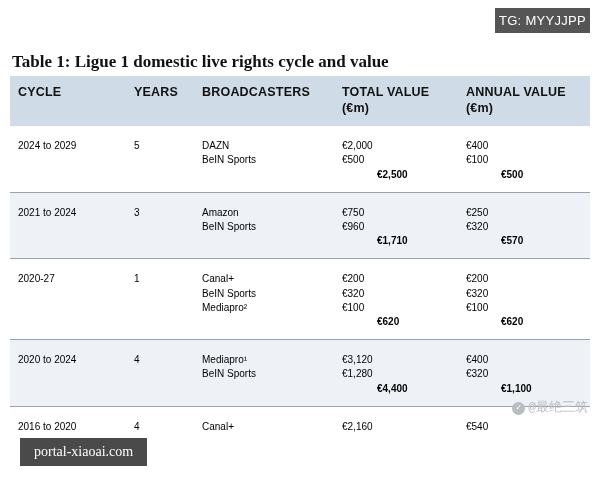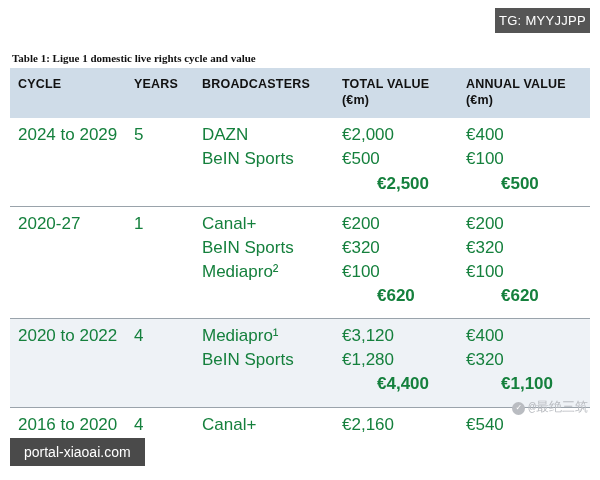--- a/index.html
+++ b/index.html
@@ -25,26 +25,26 @@
     font-size: 13px;
     font-family: "Liberation Sans", sans-serif;
     padding: 5px 4px;
     letter-spacing: 0.3px;
     z-index: 10;
   }
 
   
   .portal-badge {
     position: absolute;
-    left: 10px;
+    left: 20px;
     bottom: 14px;
     background: #4a4a4a;
     color: #ffffff;
     font-size: 14px;
-    font-family: Liberation Sans, sans-serif;
+    font-family: Liberation Serif, serif;
     padding: 6px 14px;
     z-index: 10;
   }
 
   
   .cn-watermark {
     position: absolute;
     right: 12px;
     top: 398px;
     color: #b9bcc1;
@@ -66,50 +66,50 @@
     margin-right: 3px;
     vertical-align: 1px;
   }
 
   .caption {
     position: absolute;
     left: 12px;
     top: 52px;
     font-family: "Liberation Serif", serif;
     font-weight: bold;
-    font-size: 11px;
+    font-size: 17px;
     color: #111111;
   }
 
   table.rights {
     position: absolute;
     left: 10px;
-    top: 68px;
+    top: 76px;
     width: 580px;
     border-collapse: collapse;
     table-layout: fixed;
   }
 
   table.rights th {
     background: #cfdce8;
     color: #111111;
     font-size: 12.5px;
     font-weight: bold;
     text-align: left;
     vertical-align: top;
     padding: 9px 8px 10px 8px;
     letter-spacing: 0.2px;
     line-height: 1.25;
   }
 
   table.rights td {
-    font-size: 17px;
-    color: #15803d;
+    font-size: 10px;
+    color: #000000;
     vertical-align: top;
-    padding: 5px 8px 10px 8px;
+    padding: 13px 8px 10px 8px;
     line-height: 1.42;
     border-bottom: 1px solid #9aa3ab;
   }
 
   tr.band-a td { background: #ffffff; }
   tr.band-b td { background: #eef2f6; }
 
   tr.last-row td { border-bottom: none; }
 
   .col-cycle   { width: 116px; }
@@ -171,20 +171,38 @@
         <span class="line">€500</span>
         <span class="line total">€2,500</span>
       </td>
       <td>
         <span class="line">€400</span>
         <span class="line">€100</span>
         <span class="line total">€500</span>
       </td>
     </tr>
 
+    <tr class="band-b">
+      <td>2021 to 2024</td>
+      <td>3</td>
+      <td>
+        <span class="line">Amazon</span>
+        <span class="line">BeIN Sports</span>
+      </td>
+      <td>
+        <span class="line">€750</span>
+        <span class="line">€960</span>
+        <span class="line total">€1,710</span>
+      </td>
+      <td>
+        <span class="line">€250</span>
+        <span class="line">€320</span>
+        <span class="line total">€570</span>
+      </td>
+    </tr>
 
     <tr class="band-a">
       <td>2020-27</td>
       <td>1</td>
       <td>
         <span class="line">Canal+</span>
         <span class="line">BeIN Sports</span>
         <span class="line">Mediapro²</span>
       </td>
       <td>
@@ -195,21 +213,21 @@
       </td>
       <td>
         <span class="line">€200</span>
         <span class="line">€320</span>
         <span class="line">€100</span>
         <span class="line total">€620</span>
       </td>
     </tr>
 
     <tr class="band-b">
-      <td>2020 to 2022</td>
+      <td>2020 to 2024</td>
       <td>4</td>
       <td>
         <span class="line">Mediapro¹</span>
         <span class="line">BeIN Sports</span>
       </td>
       <td>
         <span class="line">€3,120</span>
         <span class="line">€1,280</span>
         <span class="line total">€4,400</span>
       </td>

